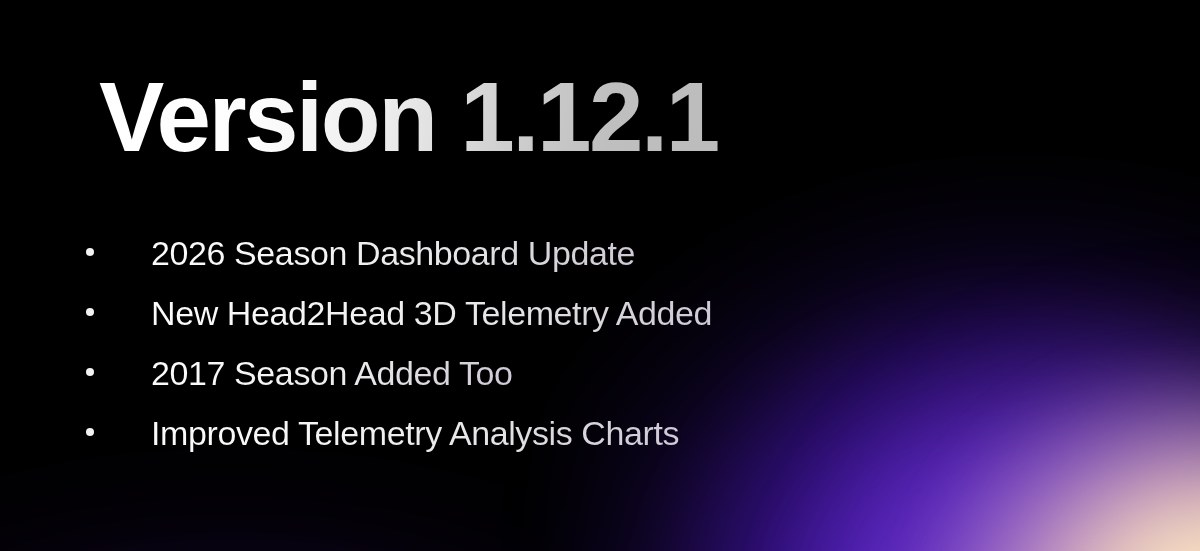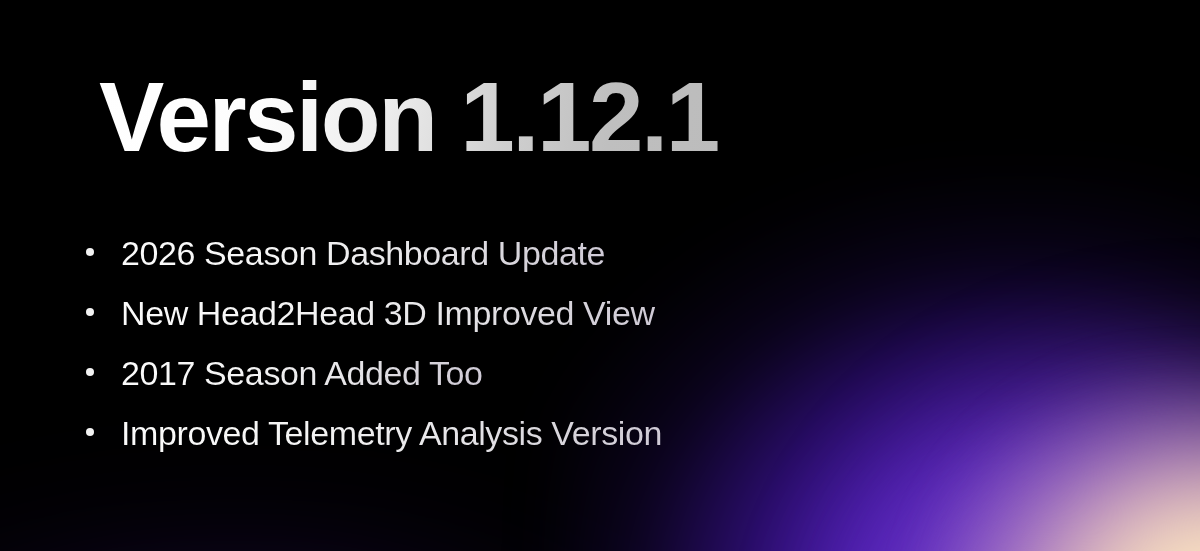--- a/index.html
+++ b/index.html
@@ -139,20 +139,21 @@
     position: absolute;
     left: 86px;
     top: 223px;
     list-style: none;
   }
 
   .feature-item {
     display: flex;
     align-items: baseline;
     height: 60px;
+    gap: 30px;
   }
 
   .bullet-dot {
     flex: 0 0 auto;
     width: 8px;
     height: 8px;
     border-radius: 50%;
     background: #f2f2f2;
     position: relative;
     top: -9px;
@@ -194,29 +195,29 @@
 
     <ul id="feature-list">
 
       <li class="feature-item">
         <span class="bullet-dot"></span>
         <span class="feature-label">2026 Season Dashboard Update</span>
       </li>
 
       <li class="feature-item">
         <span class="bullet-dot"></span>
-        <span class="feature-label">New Head2Head 3D Improved View</span>
+        <span class="feature-label">New Head2Head 3D Telemetry Added</span>
       </li>
 
       <li class="feature-item">
         <span class="bullet-dot"></span>
         <span class="feature-label">2017 Season Added Too</span>
       </li>
 
       <li class="feature-item">
         <span class="bullet-dot"></span>
-        <span class="feature-label">Improved Telemetry Analysis Version</span>
+        <span class="feature-label">Improved Telemetry Analysis Charts</span>
       </li>
 
     </ul>
 
   </div>
 </div>
 
 </body></html>

